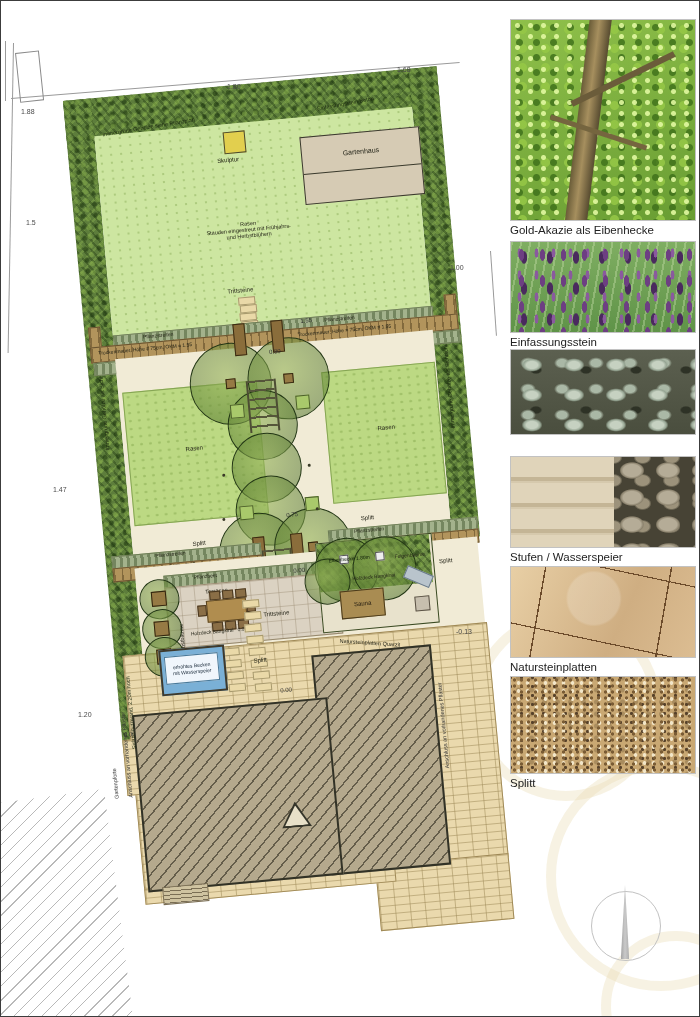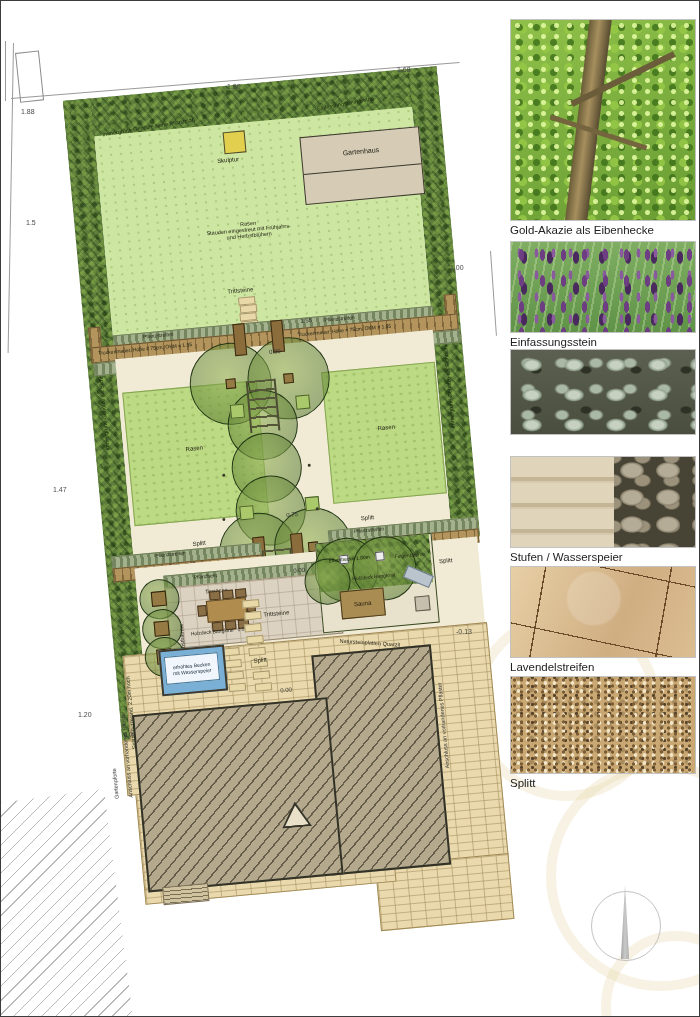--- a/index.html
+++ b/index.html
@@ -339,21 +339,21 @@
   <figure class="legend-item" style="top:455px;margin:0;">
     <div class="photo ph-steps" style="height:90px;">
       <div class="steps-l"></div>
       <div class="steps-r"></div>
     </div>
     <figcaption class="caption">Stufen / Wasserspeier</figcaption>
   </figure>
 
   <figure class="legend-item" style="top:565px;margin:0;">
     <div class="photo ph-slab" style="height:90px;"></div>
-    <figcaption class="caption">Lavendelstreifen</figcaption>
+    <figcaption class="caption">Natursteinplatten</figcaption>
   </figure>
 
   <figure class="legend-item" style="top:675px;margin:0;">
     <div class="photo ph-grv" style="height:96px;"></div>
     <figcaption class="caption">Splitt</figcaption>
   </figure>
 
 </div>
 
 </body></html>

